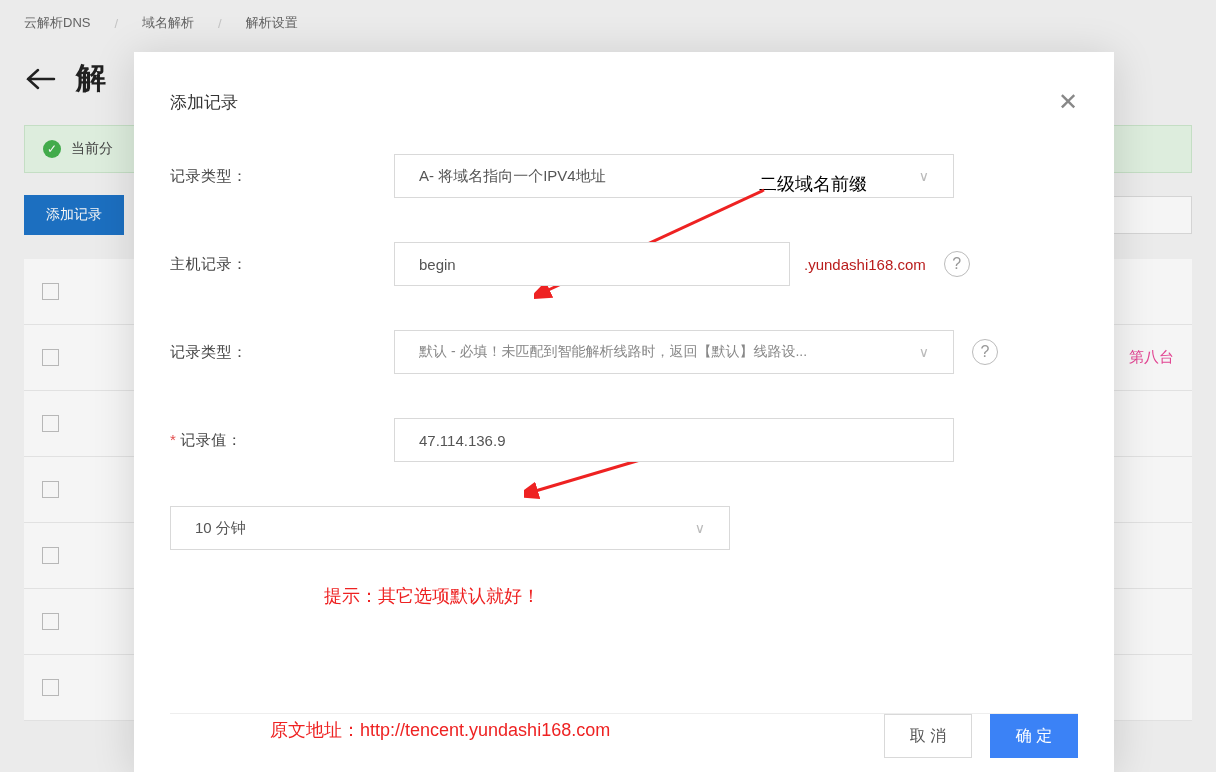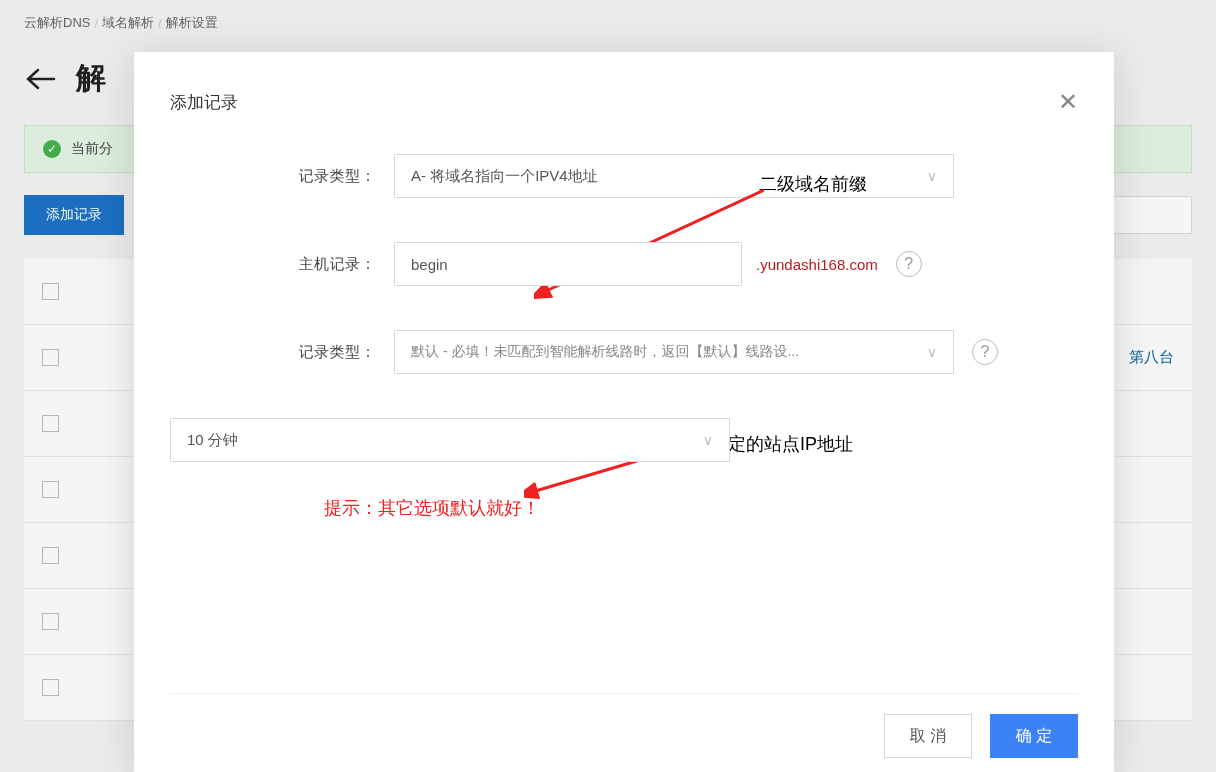--- a/index.html
+++ b/index.html
@@ -15,21 +15,21 @@
     }
     .overlay {
       position: absolute;
       inset: 0;
       background: rgba(0,0,0,0.04);
       pointer-events: none;
     }
     .breadcrumb {
       display: flex;
       align-items: center;
-      gap: 4px;
+      gap: 24px;
       padding: 14px 24px;
       color: #666;
       font-size: 13px;
     }
     .breadcrumb span.sep { color: #ccc; }
     .page-header {
       display: flex;
       align-items: center;
       padding: 12px 24px;
       gap: 18px;
@@ -102,21 +102,21 @@
       height: 66px;
       padding: 0 18px;
       background: #fff;
       color: #555;
     }
     .trow .cb {
       width: 17px; height: 17px; border: 1.5px solid #bfbfbf; margin-right: 40px; background: #fff;
     }
     .right-text {
       margin-left: auto;
-      color: #0369a1;
+      color: #ec4899;
       font-size: 15px;
     }
     
     .modal {
       position: absolute;
       top: 52px;
       left: 134px;
       width: 980px;
       height: 720px;
       background: #fff;
@@ -140,42 +140,42 @@
       font-weight: 300;
     }
     .frow {
       display: flex;
       align-items: center;
       margin-bottom: 44px;
       position: relative;
     }
     .flabel {
       width: 224px;
-      text-align: right;
+      text-align: left;
       color: #444;
       font-size: 15px;
       padding-right: 18px;
       letter-spacing: 0.5px;
     }
     .req { color: #e24b4b; margin-right: 4px; }
     .sel, .inp {
       border: 1px solid #d9d9d9;
       height: 44px;
-      padding: 0 16px;
+      padding: 0 24px;
       font-size: 15px;
       color: #555;
       display: flex;
       align-items: center;
       background: #fff;
       position: relative;
     }
     .sel { width: 560px; justify-content: space-between; cursor: pointer; }
     .sel.small { color: #888; font-size: 14px;}
     .chev { color: #bbb; font-size: 14px; }
-    .inp { width: 348px; }
+    .inp { width: 396px; }
     .inp-val, .inp-wide { width: 560px; }
     .inp input {
       border: none; outline: none; width: 100%; font-size: 15px; color: #555;
     }
     .suffix { margin-left: 14px; color: #b91c1c; font-size: 15px;}
     .help {
       margin-left: 18px;
       width: 26px; height: 26px;
       border: 1.5px solid #bbb;
       border-radius: 50%;
@@ -194,21 +194,20 @@
     .srclink { color: #ee2222; font-size: 18px; margin-left: 100px; position: absolute; bottom: 30px;}
     .modal-footer {
       position: absolute;
       bottom: 14px;
       right: 36px;
       display: flex;
       gap: 18px;
       border-top: 1px solid #eee;
       width: calc(100% - 72px);
       justify-content: flex-end;
-      padding-top: 20px;
       left: 36px;
     }
     .btn {
       height: 44px;
       width: 88px;
       font-size: 16px;
       border: 1px solid #d9d9d9;
       background: #fff;
       cursor: pointer;
       color: #555;
@@ -325,27 +324,34 @@
   <div class="annot anno2">需要绑定的站点IP地址</div>
   <svg class="arrow" style="top:390px;left:390px" width="170" height="60">
     <defs>
         <marker id="ah2" markerWidth="10" markerHeight="10" refX="2" refY="3" orient="auto">
           <path d="M0,0 L0,6 L8,3 z" fill="#ee2222"></path>
         </marker>
       </defs>
     <line x1="160" y1="5" x2="8" y2="50" stroke="#ee2222" stroke-width="3" marker-end="url(#ah2)"></line>
   </svg>
 
+  <div class="frow">
+    <div class="flabel"><span class="req">*</span><span>记录值：</span></div>
+    <div class="inp inp-wide">
+      <input value="47.114.136.9" style="">
+    </div>
+  </div>
 
   <div class="frow">
     <div class="sel">
       <span>10 分钟</span>
       <span class="chev">∨</span>
     </div>
   </div>
 
   <div class="tip">提示：其它选项默认就好！</div>
+  <div class="srclink">原文地址：http://tencent.yundashi168.com</div>
 
   <div class="modal-footer">
     <button class="btn">取 消</button>
     <button class="btn primary">确 定</button>
   </div>
 </div>
 
 </body></html>

